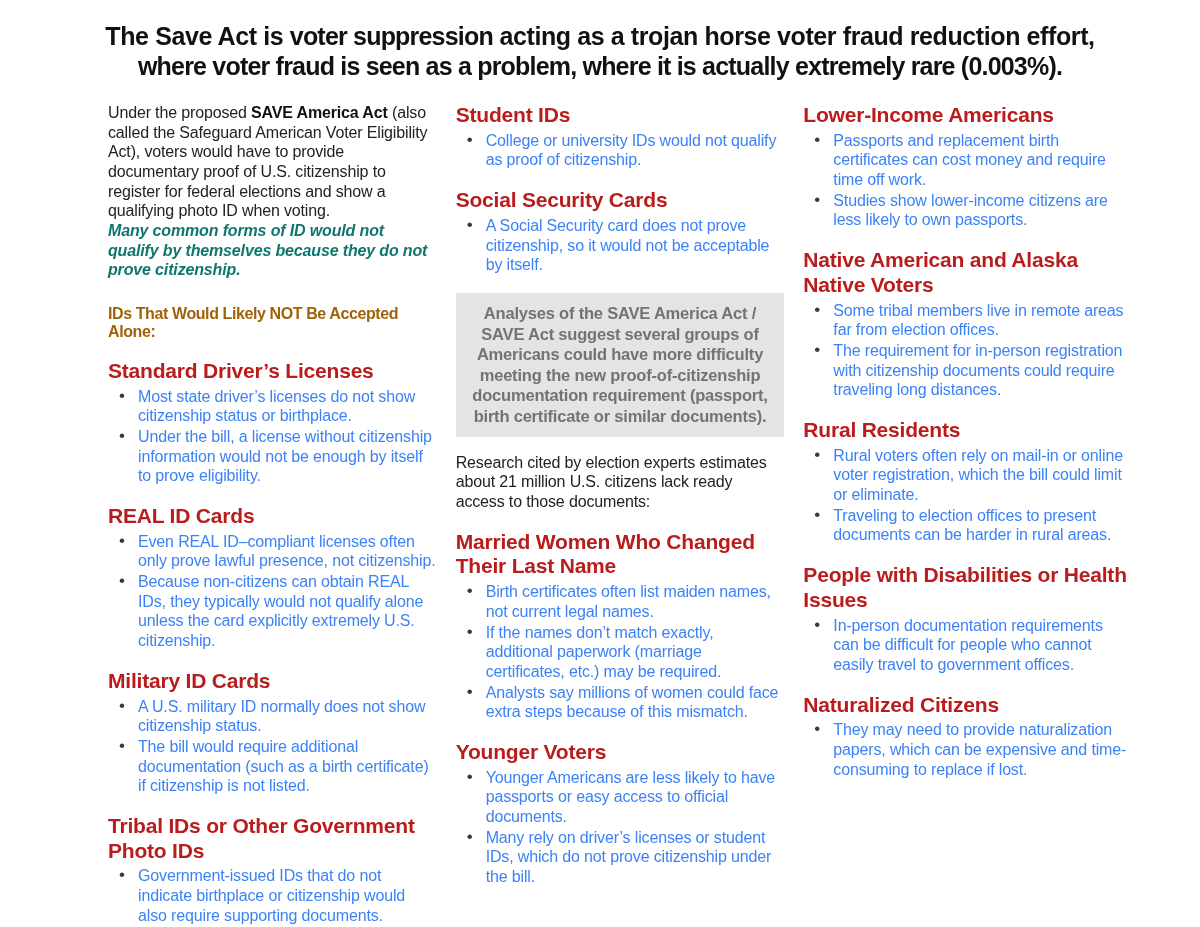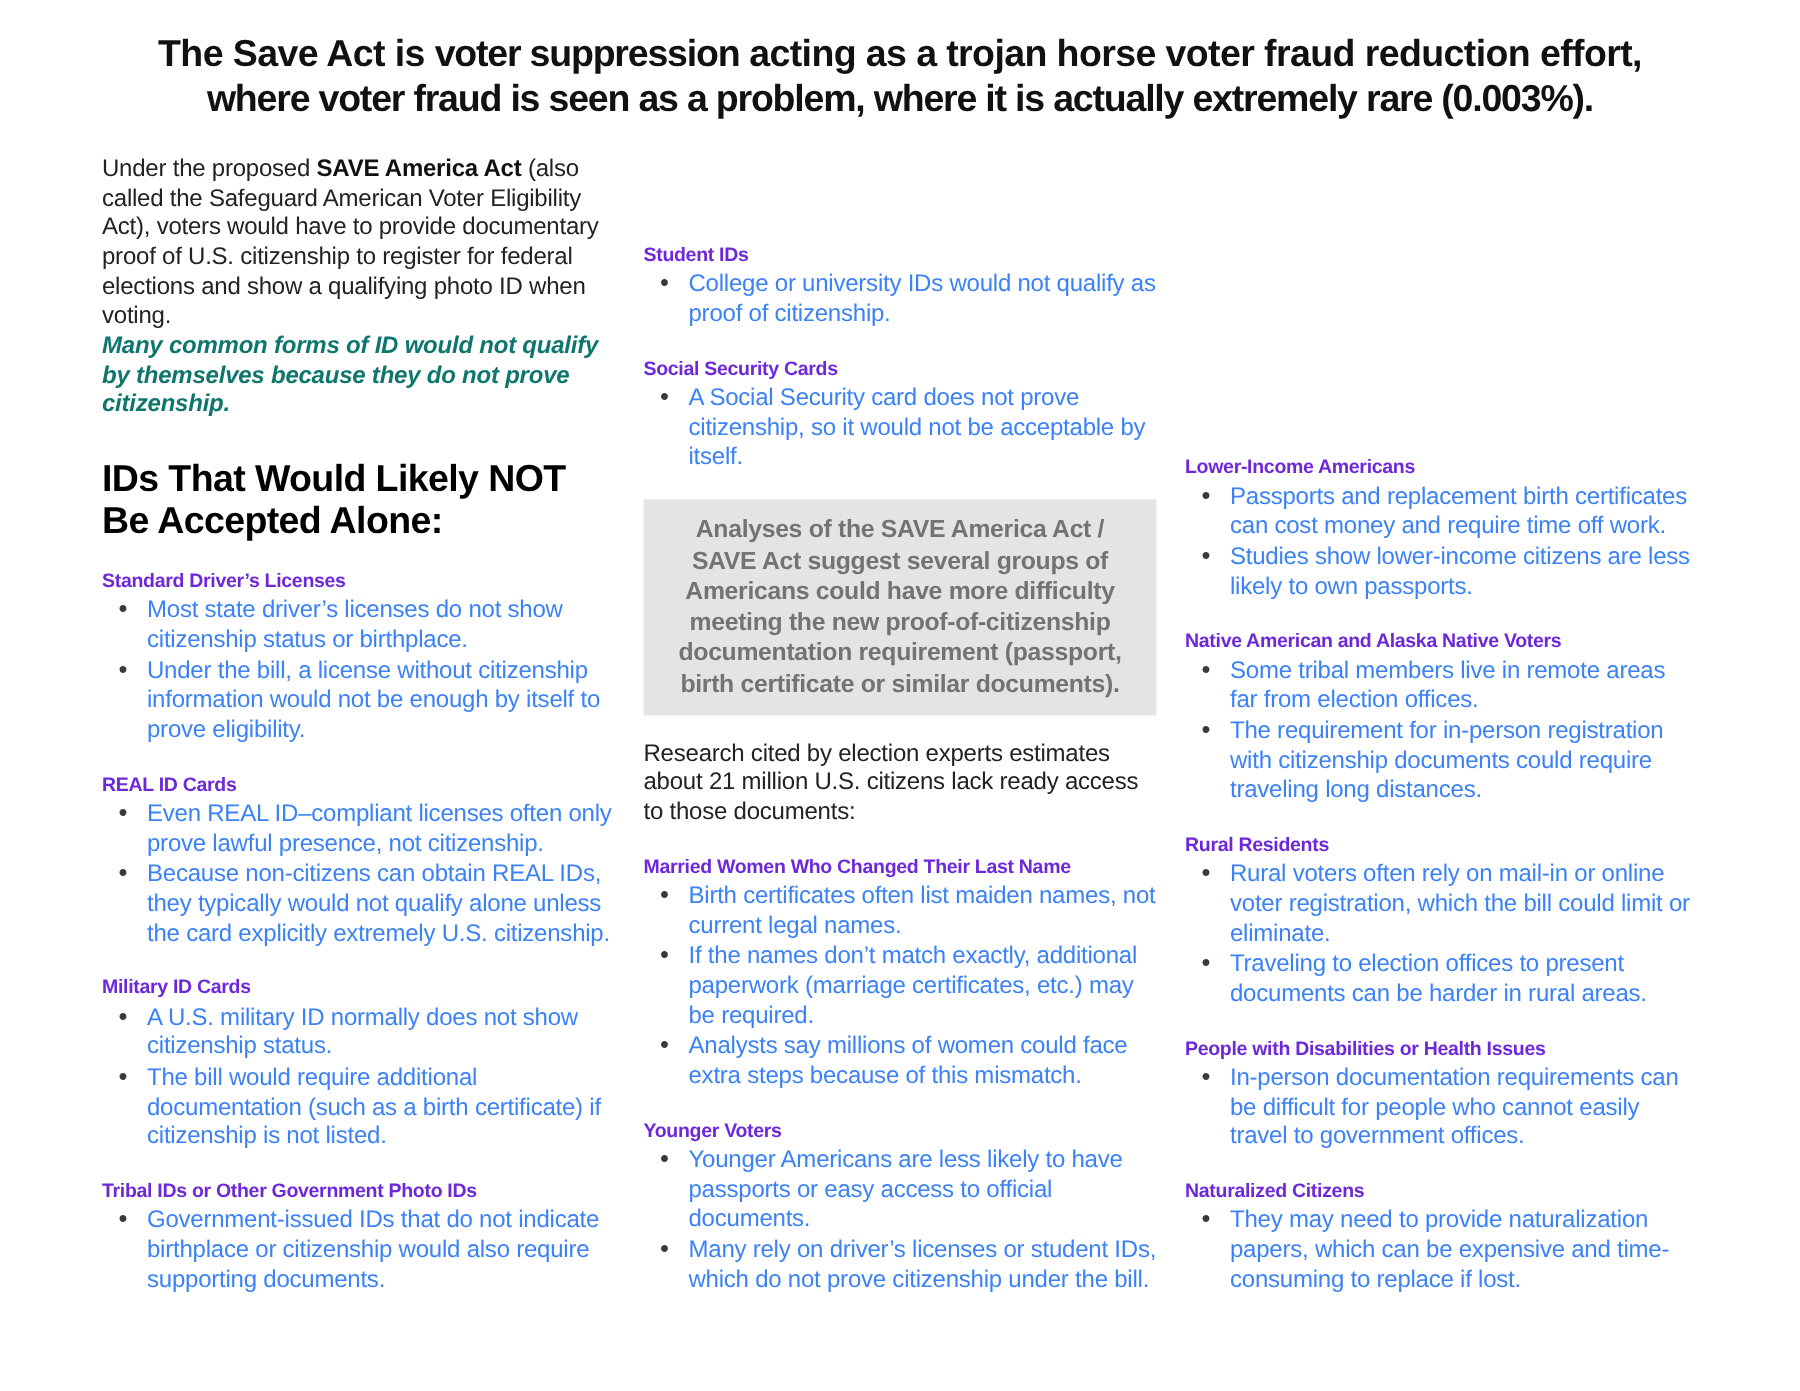--- a/index.html
+++ b/index.html
@@ -30,51 +30,52 @@
     white-space: nowrap;
   }
   .title-heavy {
     font-weight: 800;
     letter-spacing: -0.8px;
   }
   
   .columns {
     display: flex;
     gap: 19px;
-    align-items: flex-end;
+    align-items: flex-start;
+    margin-left: 40px;
   }
   .col { flex: 1 1 0; min-width: 0; }
   
   .body-text {
     font-size: 16px;
     line-height: 1.23;
     letter-spacing: -0.15px;
     color: #222;
   }
   .intro b { color: #111; }
   .intro-emphasis {
     font-weight: bold;
     font-style: italic;
     color: #0f766e;
   }
   .big-heading {
-    font-size: 25px;
+    font-size: 16px;
     font-weight: 800;
     line-height: 1.12;
     letter-spacing: -0.4px;
-    color: #000000;
+    color: #a16207;
     margin-top: 25px;
     max-width: 310px;
   }
   .section { margin-top: 18px; }
   .section h3 {
-    font-size: 13px;
+    font-size: 21px;
     font-weight: 800;
     letter-spacing: -0.2px;
-    color: #6d28d9;
+    color: #b91c1c;
     line-height: 1.18;
     margin-bottom: 3px;
   }
   .section ul {
     list-style: none;
     padding-left: 30px;
   }
   .section li {
     font-size: 16px;
     line-height: 1.23;

